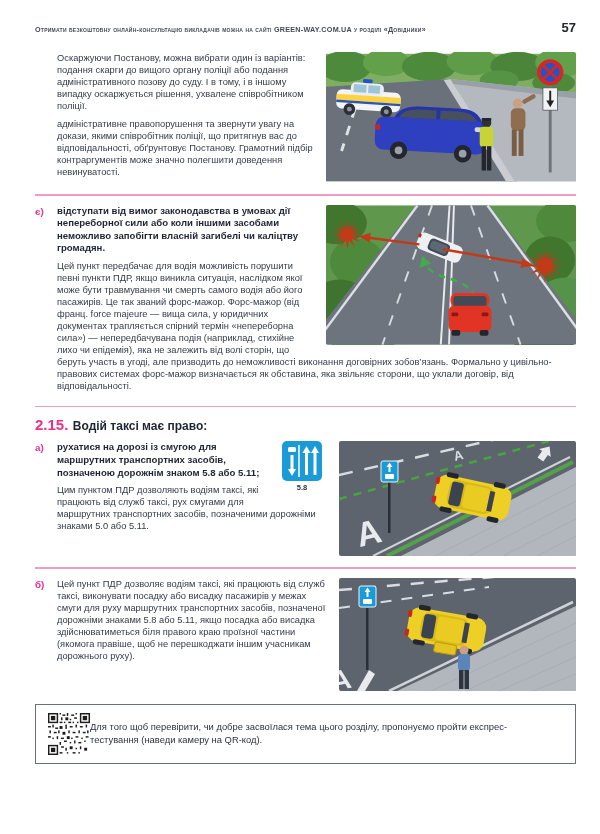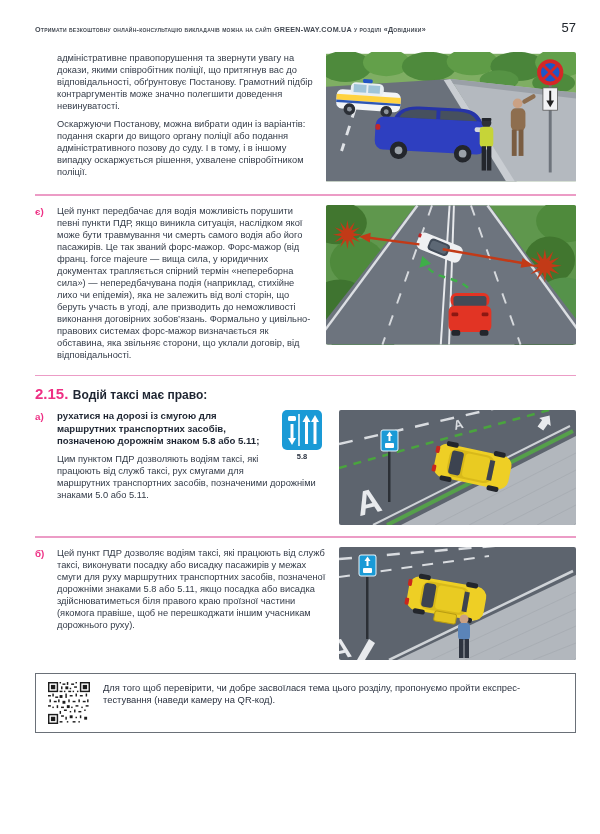--- a/index.html
+++ b/index.html
@@ -10,21 +10,21 @@
     font-family:"Liberation Sans", sans-serif; color:#2b3240;
   }
   .header {
     position:absolute; top:18px; left:35px; right:24px;
     display:flex; justify-content:space-between; align-items:baseline;
   }
   .header-note {
     font-size:7.2px; letter-spacing:.25px; font-variant:small-caps;
     color:#444a53; font-weight:bold;
   }
-  .page-number { font-size:13px; font-weight:normal; color:#22272e; }
+  .page-number { font-size:13px; font-weight:bold; color:#22272e; }
   .content { position:absolute; top:50px; left:35px; right:24px; }
 
   .split::after { content:""; display:block; clear:both; }
   .illus { float:right; margin-left:9px; margin-bottom:3px; border-radius:2px; display:block; }
 
   .indent { padding-left:22px; }
   .item { position:relative; padding-left:22px; }
   .marker {
     position:absolute; left:0; top:1px;
     font-size:9.8px; font-weight:bold; color:#ee2f84;
@@ -41,21 +41,21 @@
   .sec-num { font-size:15px; font-weight:bold; color:#ee2f84; }
   .sec-title { font-size:12px; font-weight:bold; color:#1e2532; }
 
   .signs { float:right; display:flex; gap:10px; margin:0 8px 4px 8px; }
   .sign { text-align:center; }
   .sign svg { width:40px; height:40px; display:block; }
   .sign-label { font-size:7.5px; font-weight:bold; color:#2b3240; margin-top:2px; }
 
   .qr-box {
     border:1.2px solid #6a7078; margin-top:10px; padding:8px 12px;
-    display:flex; gap:13px;
+    display:flex; align-items:center; 
   }
   .qr { flex:0 0 auto; }
   .qr-note { font-size:9.4px; line-height:12.8px; color:#2b3240; max-width:440px; }
 </style>
 </head>
 <body>
 
 <div class="page">
 
   <div class="header">
@@ -125,22 +125,22 @@
           <circle cx="230.5" cy="19" r="11.5" fill="#1c57c9" stroke="#d42727" stroke-width="4"></circle>
           <line x1="222.5" y1="11" x2="238.5" y2="27" stroke="#d42727" stroke-width="3"></line>
           <line x1="238.5" y1="11" x2="222.5" y2="27" stroke="#d42727" stroke-width="3"></line>
         </g>
         <g>
           <rect x="223" y="35" width="15" height="23" fill="#f2f3f5" stroke="#555" stroke-width="0.8"></rect>
           <line x1="230.5" y1="38" x2="230.5" y2="52" stroke="#222" stroke-width="2"></line>
           <polygon points="226.5,48 230.5,55 234.5,48" fill="#222"></polygon>
         </g>
       </svg>
+      <p class="body">Оскаржуючи Постанову, можна вибрати один із варіантів: подання скарги до вищого органу поліції або подання адміністративного позову до суду. І в тому, і в іншому випадку оскаржується рішення, ухвалене співробітником поліції.</p>
       <p class="body">адміністративне правопорушення та звернути увагу на докази, якими співробітник поліції, що притягнув вас до відповідальності, обґрунтовує Постанову. Грамотний підбір контраргументів може значно полегшити доведення невинуватості.</p>
-      <p class="body">Оскаржуючи Постанову, можна вибрати один із варіантів: подання скарги до вищого органу поліції або подання адміністративного позову до суду. І в тому, і в іншому випадку оскаржується рішення, ухвалене співробітником поліції.</p>
     </section>
 
     <hr class="divider">
 
     <section class="item">
       <span class="marker">є)</span>
       <div class="item-body split">
         <svg class="illus" width="250" height="140" viewBox="0 0 257 143">
           <defs>
             <polygon id="burst" points="15,0 5.8,1.6 13,7.5 4.2,4.2 7.5,13 1.6,5.8 0,15 -1.6,5.8 -7.5,13 -4.2,4.2 -13,7.5 -5.8,1.6 -15,0 -5.8,-1.6 -13,-7.5 -4.2,-4.2 -7.5,-13 -1.6,-5.8 0,-15 1.6,-5.8 7.5,-13 4.2,-4.2 13,-7.5 5.8,-1.6"></polygon>
@@ -184,20 +184,21 @@
           <g transform="translate(126,90)">
             <rect x="2" y="0" width="40" height="14" rx="6" fill="#e23424"></rect>
             <rect x="5" y="3" width="34" height="11" rx="3" fill="#434a56"></rect>
             <rect x="0" y="13" width="44" height="27" rx="6" fill="#e23424"></rect>
             <rect x="3" y="20" width="7" height="4" rx="1.5" fill="#8c1812"></rect>
             <rect x="34" y="20" width="7" height="4" rx="1.5" fill="#8c1812"></rect>
             <rect x="3" y="38" width="9" height="6" rx="2" fill="#23262c"></rect>
             <rect x="32" y="38" width="9" height="6" rx="2" fill="#23262c"></rect>
           </g>
         </svg>
+        <p class="lead">відступати від вимог законодавства в умовах дії непереборної сили або коли іншими засобами неможливо запобігти власній загибелі чи каліцтву громадян.</p>
         <p class="body">Цей пункт передбачає для водія можливість порушити певні пункти ПДР, якщо виникла ситуація, наслідком якої може бути травмування чи смерть самого водія або його пасажирів. Це так званий форс-мажор. Форс-мажор (від франц. force majeure — вища сила, у юридичних документах трапляється спірний термін «непереборна сила») — непередбачувана подія (наприклад, стихійне лихо чи епідемія), яка не залежить від волі сторін, що беруть участь в угоді, але призводить до неможливості виконання договірних зобов’язань. Формально у цивільно-правових системах форс-мажор визначається як обставина, яка звільняє сторони, що уклали договір, від відповідальності.</p>
       </div>
     </section>
 
     <hr class="divider">
 
     <section>
       <div class="sec-head">
         <span class="sec-num">2.15.</span>
         <span class="sec-title">Водій таксі має право:</span>

